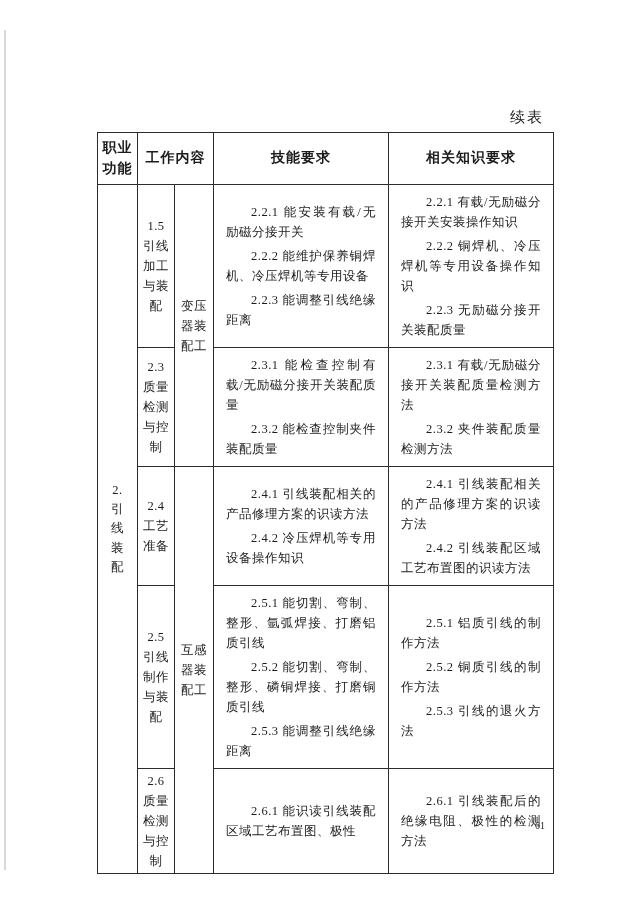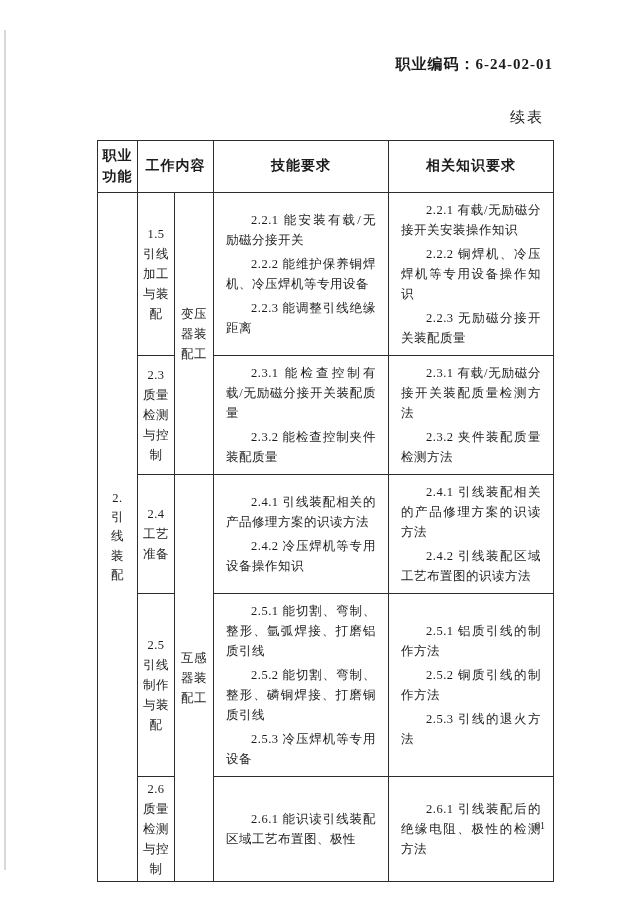--- a/index.html
+++ b/index.html
@@ -41,21 +41,21 @@
   }
   .page-number {
     position: absolute;
     top: 820px;
     right: 96px;
     font-size: 10px;
   }
   table.std {
     position: absolute;
     left: 97px;
-    top: 140px;
+    top: 132px;
     width: 456px;
     border-collapse: collapse;
     table-layout: fixed;
   }
   table.std, table.std td, table.std th {
     border: 1.4px solid #2c2c2c;
   }
   table.std th {
     font-size: 14px;
     font-weight: bold;
@@ -98,21 +98,20 @@
     text-align: justify;
     line-height: 20px;
   }
 </style>
 </head>
 <body>
 
 <div class="page">
   <div class="scan-edge"></div>
 
-  <div class="doc-code">职业编码：6-24-02-01</div>
   <div class="continued">续表</div>
 
   <table class="std">
     <colgroup>
       <col style="width:40px">
       <col style="width:37px">
       <col style="width:39px">
       <col style="width:175px">
       <col style="width:165px">
     </colgroup>
@@ -186,21 +185,21 @@
 
     <tr class="r4">
       <td class="center-cell">2.5
 引线
 制作
 与装
 配</td>
       <td class="text-cell">
         <p>2.5.1 能切割、弯制、整形、氩弧焊接、打磨铝质引线</p>
         <p>2.5.2 能切割、弯制、整形、磷铜焊接、打磨铜质引线</p>
-        <p>2.5.3 冷压焊机等专用设备</p>
+        <p>2.5.3 能调整引线绝缘距离</p>
       </td>
       <td class="text-cell">
         <p>2.5.1 铝质引线的制作方法</p>
         <p>2.5.2 铜质引线的制作方法</p>
         <p>2.5.3 引线的退火方法</p>
       </td>
     </tr>
 
     <tr class="r5">
       <td class="center-cell">2.6

